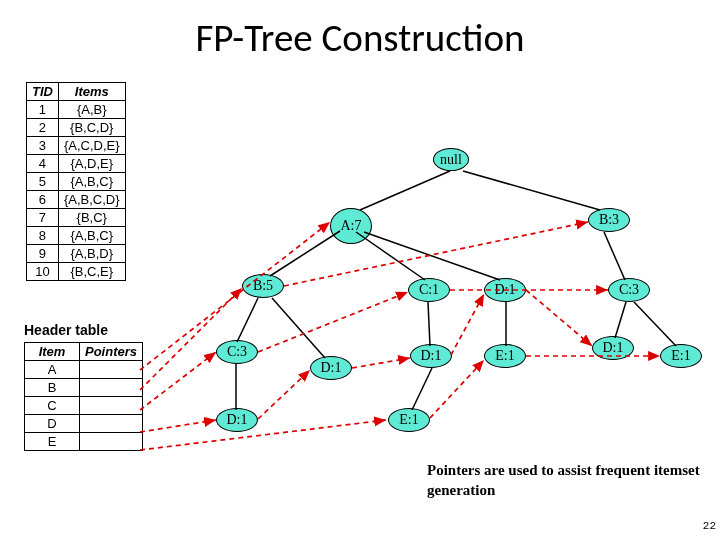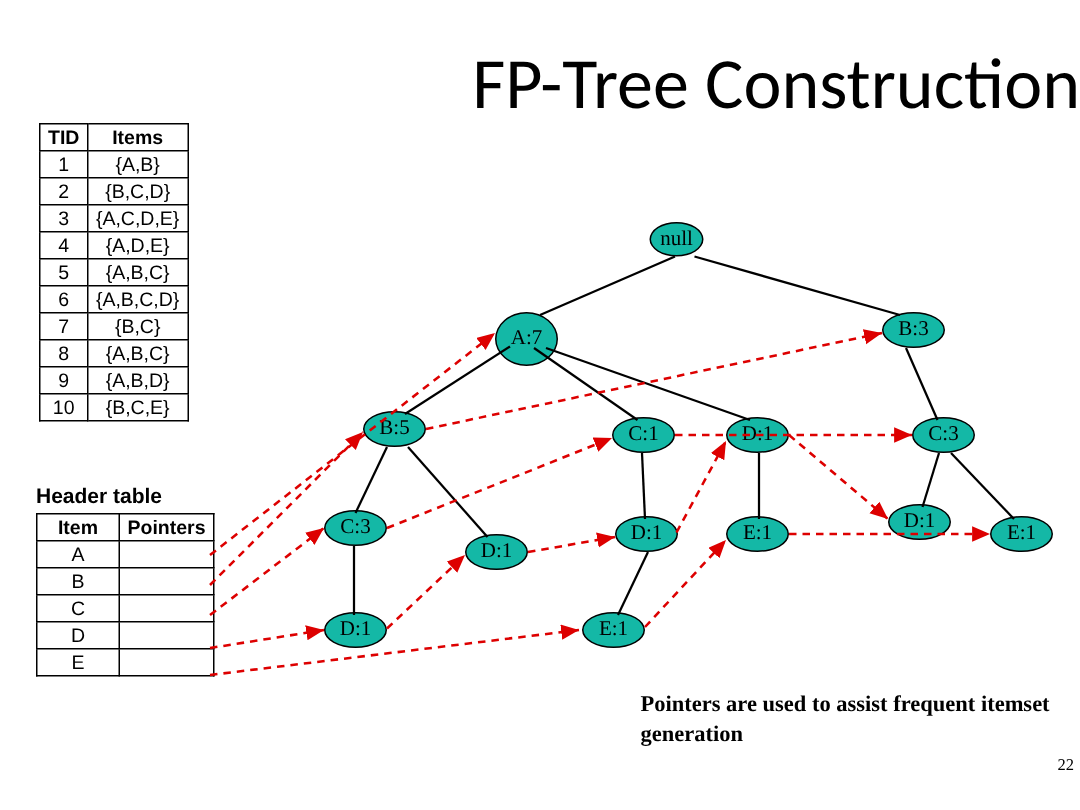--- a/index.html
+++ b/index.html
@@ -1,31 +1,31 @@
 <!DOCTYPE html>
 <html><head>
 <meta charset="utf-8">
 <style>
   * { box-sizing: border-box; }
   body { margin: 0; font-family: "Times New Roman", serif; background: #fff; }
   .page { position: relative; width: 720px; height: 540px; }
-  .title { position: absolute; top: 26px; left: 0; right: 0; text-align: right; font-size: 48px; font-family: Calibri, Arial, sans-serif; }
+  .title { position: absolute; top: 14px; left: 0; right: 0; text-align: center; font-size: 39px; font-family: Calibri, Arial, sans-serif; }
   table { border-collapse: collapse; font-family: Arial, sans-serif; font-size: 13px; }
   th, td { border: 1px solid #000; padding: 1px 5px; text-align: center; }
-  th { font-weight: bold; }
+  th { font-weight: bold; font-style: italic; }
   .txn-table { position: absolute; left: 26px; top: 82px; }
   .txn-label { position: absolute; left: 180px; top: 90px; font-weight: bold; font-family: Arial, sans-serif; font-size: 15px; }
   .header-label { position: absolute; left: 24px; top: 322px; font-weight: bold; font-family: Arial, sans-serif; font-size: 14px; }
   .header-table { position: absolute; left: 24px; top: 342px; border-radius: 28px; }
   .header-table th, .header-table td { width: 55px; }
   .note { position: absolute; left: 427px; top: 460px; font-weight: bold; font-family: Liberation Serif, serif; font-size: 15px; line-height: 1.35; }
-  .slidenum { position: absolute; right: 4px; bottom: 24px; font-family: Liberation Serif, serif; font-size: 11px; }
+  .slidenum { position: absolute; right: 4px; bottom: 8px; font-family: Liberation Mono, monospace; font-size: 11px; }
 
   
-  .node { position: absolute; border: 1px solid #000; border-radius: 50%; background: #14b8a6; display: flex; align-items: center; justify-content: center; font-size: 14px; }
+  .node { position: absolute; border: 1px solid #000; border-radius: 50%; background: #5eead4; display: flex; align-items: center; justify-content: center; font-size: 14px; }
 
   
   .canvas { position: absolute; left: 0; top: 0; width: 720px; height: 540px; pointer-events: none; }
 </style>
 </head>
 <body>
 
 <div class="page">
 
   <div class="title">FP-Tree Construction</div>

